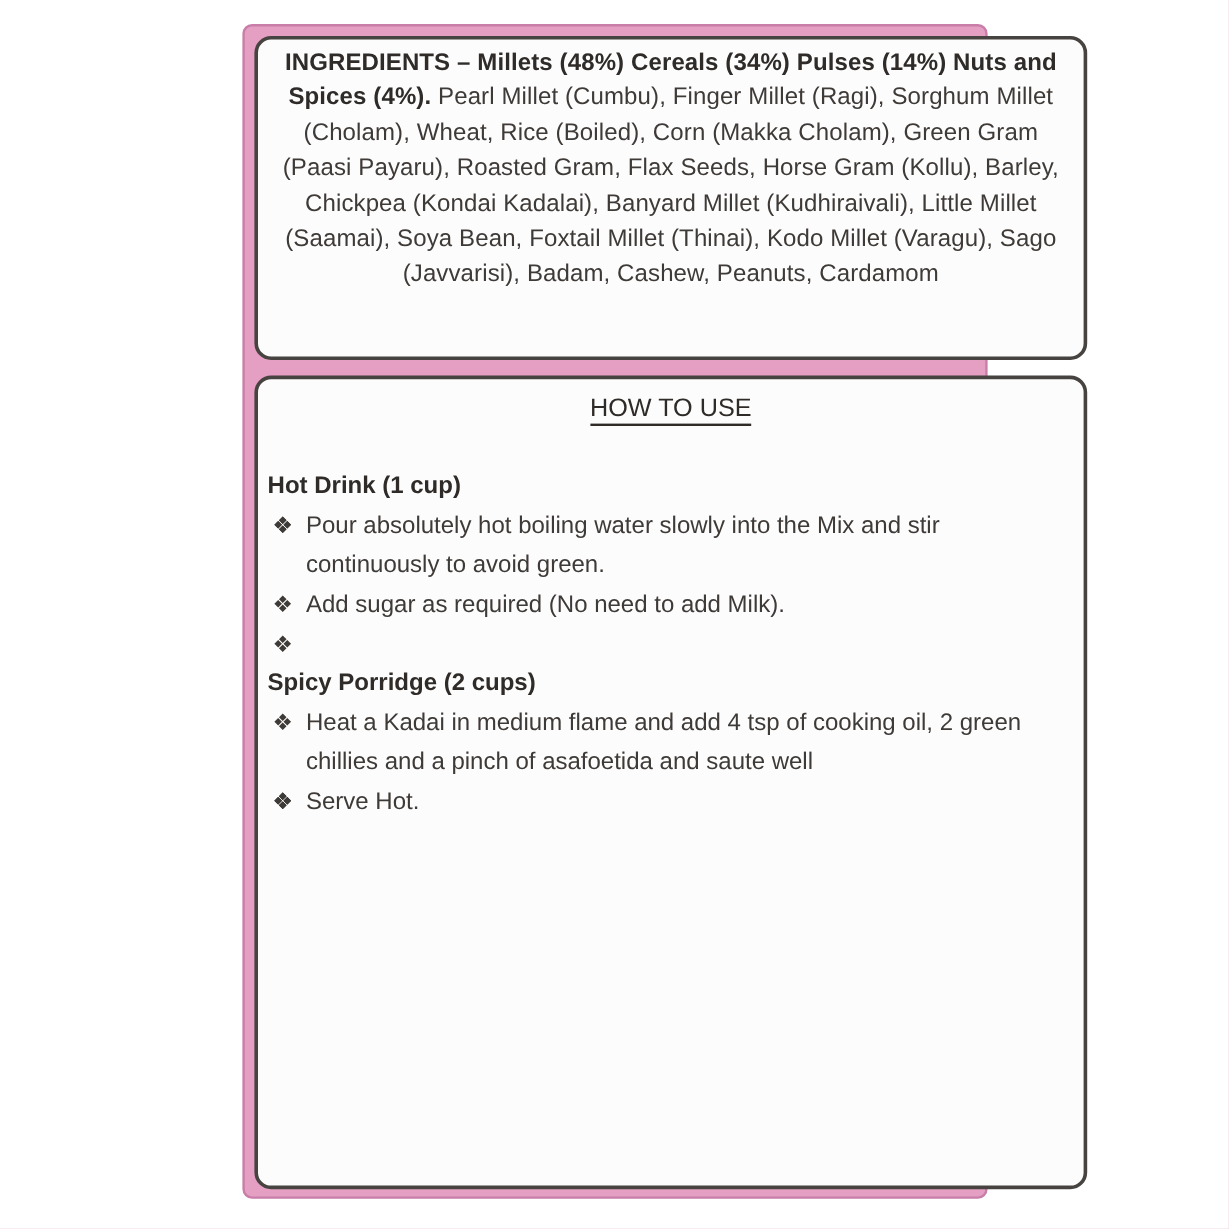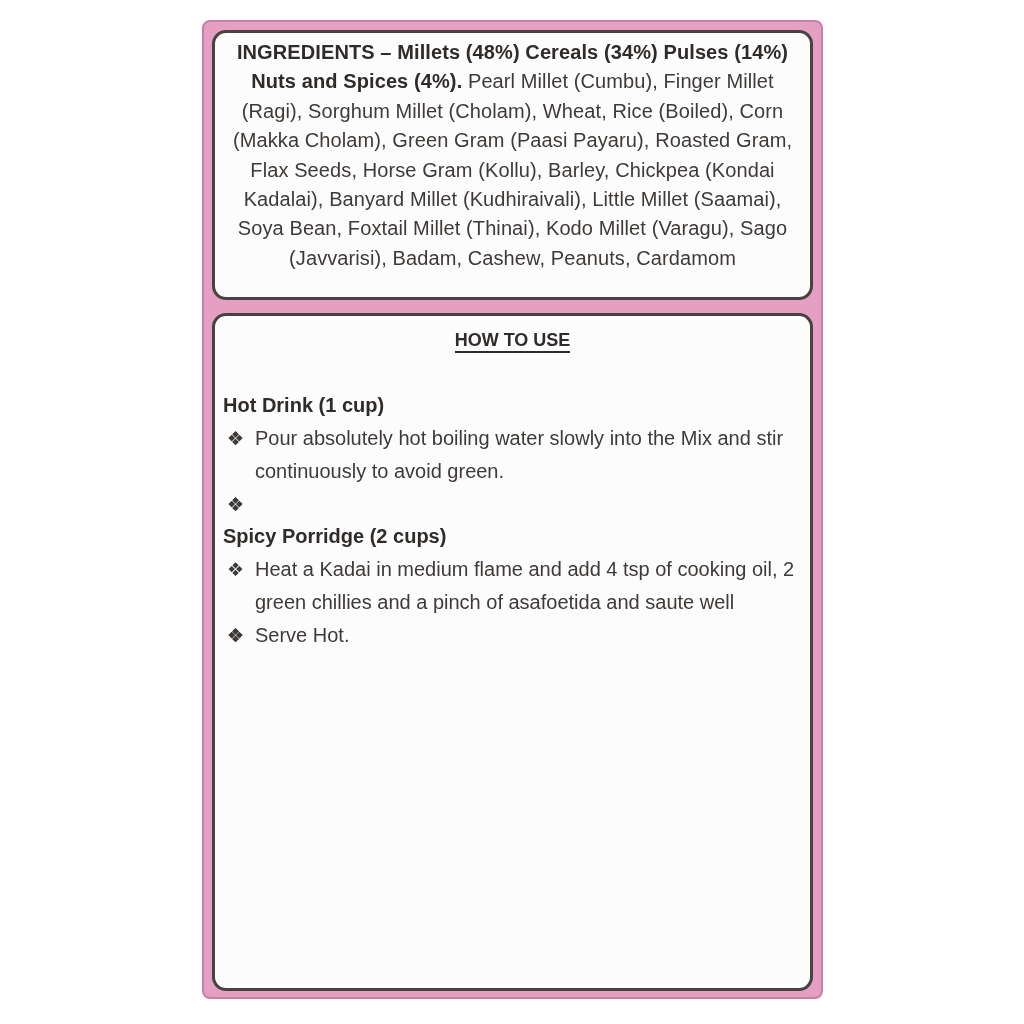--- a/index.html
+++ b/index.html
@@ -15,21 +15,21 @@
     left: 202px; top: 20px;
     width: 621px; height: 979px;
     background: #e59fc3;
     border: 2px solid #c87ea8;
     border-radius: 8px;
     box-sizing: border-box;
   }
   .panel {
     position: absolute;
     left: 8px;
-    width: 601px;
+    width: 694px;
     background: #fdfcfc;
     border: 3px solid #474340;
     border-radius: 14px;
     box-sizing: border-box;
     color: #3e3a37;
   }
   .panel-ingredients {
     top: 8px;
     height: 270px;
     padding: 5px 10px;
@@ -45,22 +45,22 @@
   .panel-usage {
     top: 291px;
     height: 678px;
     padding: 6px 8px 2px 8px;
     font-size: 20px;
     line-height: 33px;
   }
   .usage-title {
     margin: 2px 0 0 0;
     text-align: center;
-    font-size: 18px;
-    font-weight: bold;
+    font-size: 21px;
+    font-weight: normal;
     color: #2e2b29;
     line-height: 33px;
   }
   .usage-title .underlined {
     border-bottom: 2px solid #2e2b29;
     padding-bottom: 1px;
   }
   .section-heading {
     margin: 32px 0 0 0;
     font-size: 20px;
@@ -93,21 +93,21 @@
   </section>
 
   <section class="panel panel-usage">
     <h2 class="usage-title"><span class="underlined">HOW TO USE</span></h2>
 
     <div>
       <h3 class="section-heading">Hot Drink (1 cup)</h3>
       <ul class="steps-list">
         <li><span class="bullet">❖</span></li>
         <li><span class="bullet">❖</span><span>Pour absolutely hot boiling water slowly into the Mix and stir continuously to avoid green.</span></li>
-        <li><span class="bullet">❖</span></li>
+        <li><span class="bullet">❖</span><span>Add sugar as required (No need to add Milk).</span></li>
         <li><span class="bullet">❖</span></li>
       </ul>
     </div>
 
     <div>
       <h3 class="section-heading">Spicy Porridge (2 cups)</h3>
       <ul class="steps-list">
         <li><span class="bullet">❖</span><span>Heat a Kadai in medium flame and add 4 tsp of cooking oil, 2 green chillies and a pinch of asafoetida and saute well</span></li>
         <li><span class="bullet">❖</span></li>
         <li><span class="bullet">❖</span></li>

